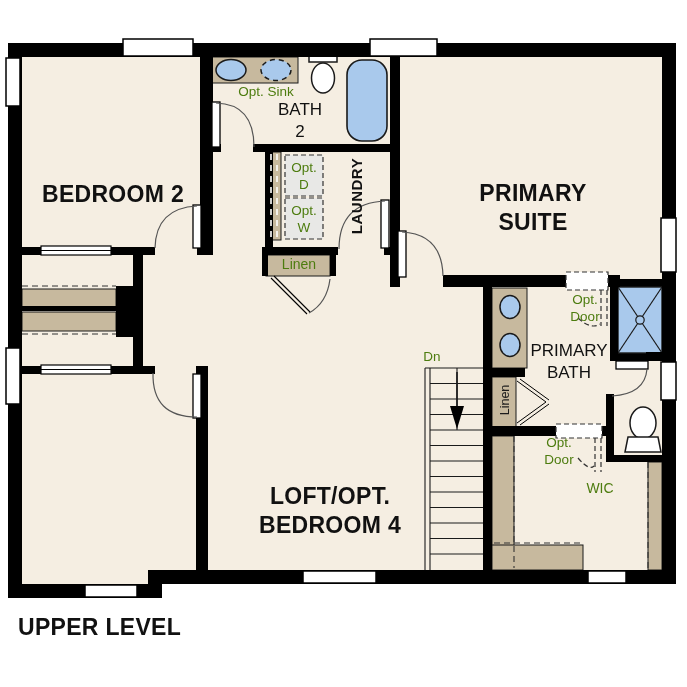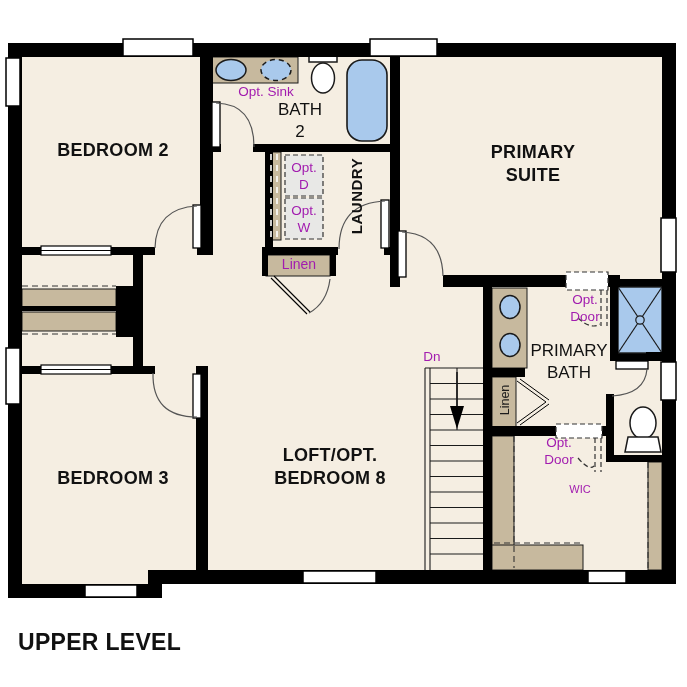--- a/index.html
+++ b/index.html
@@ -2,28 +2,28 @@
 <html><head>
 <meta charset="utf-8">
 <style>
   html,body{margin:0;padding:0;background:#fff;}
   #stage{position:relative;width:687px;height:687px;background:#fff;overflow:hidden;
          font-family:"Liberation Sans",sans-serif;}
   #plan-svg{position:absolute;left:0;top:0;}
   .lbl{position:absolute;transform:translate(-50%,-50%);color:#111;
        font-family:"Liberation Sans",sans-serif;white-space:pre-line;text-align:center;
        line-height:1.28;pointer-events:none;}
-  .room{font-weight:bold;font-size:18px;letter-spacing:.3px;}
+  .room{font-weight:bold;font-size:23px;letter-spacing:.3px;margin-top:44px;}
   .room-sm{font-weight:normal;font-size:17px;}
-  .small{font-size:13.5px;color:#a21caf;}
+  .small{font-size:13.5px;color:#4d7c0f;}
   .tiny{font-size:12.5px;color:#1c1c1c;}
   .vert{transform:translate(-50%,-50%) rotate(-90deg);}
   .vert-bold{transform:translate(-50%,-50%) rotate(-90deg);font-weight:bold;font-size:15px;letter-spacing:.5px;}
   #plan-title{position:absolute;left:18px;top:614px;font-weight:bold;font-size:23px;
-       color:#111;letter-spacing:.3px;font-family:"Liberation Sans",sans-serif;margin-top:15px;}
+       color:#111;letter-spacing:.3px;font-family:"Liberation Sans",sans-serif;}
 </style>
 </head>
 <body>
 
 <div id="stage">
   <svg id="plan-svg" width="687" height="687" viewBox="0 0 687 687">
 
     <g>
       <rect x="10" y="45" width="666" height="551" fill="#f5eee2"></rect>
       <rect x="162" y="584" width="525" height="14" fill="#ffffff"></rect>
@@ -199,26 +199,25 @@
       </g>
     </g>
   </svg>
 
   <div class="lbl room" style="left:113px;top:151px">BEDROOM 2</div>
   <div class="lbl room-sm" style="left:300px;top:121px">BATH
 2</div>
   <div class="lbl room" style="left:533px;top:164px">PRIMARY
 SUITE</div>
   <div class="lbl vert-bold" style="left:357px;top:196px">LAUNDRY</div>
-  <div class="lbl room" style="left:113px;top:479px">BEDROOM 3</div>
   <div class="lbl room" style="left:330px;top:467px">LOFT/OPT.
-BEDROOM 8</div>
+BEDROOM 4</div>
   <div class="lbl room-sm" style="left:569px;top:362px">PRIMARY
 BATH</div>
-  <div class="lbl small" style="left:580px;top:489px;font-size:11px">WIC</div>
+  <div class="lbl small" style="left:600px;top:489px;font-size:14px">WIC</div>
 
   <div class="lbl small" style="left:266px;top:92px">Opt. Sink</div>
   <div class="lbl small" style="left:304px;top:176px">Opt.
 D</div>
   <div class="lbl small" style="left:304px;top:219px">Opt.
 W</div>
   <div class="lbl small" style="left:299px;top:265px;font-size:14px">Linen</div>
   <div class="lbl vert tiny" style="left:505px;top:400px">Linen</div>
   <div class="lbl small" style="left:432px;top:357px">Dn</div>
   <div class="lbl small" style="left:585px;top:308px">Opt.

